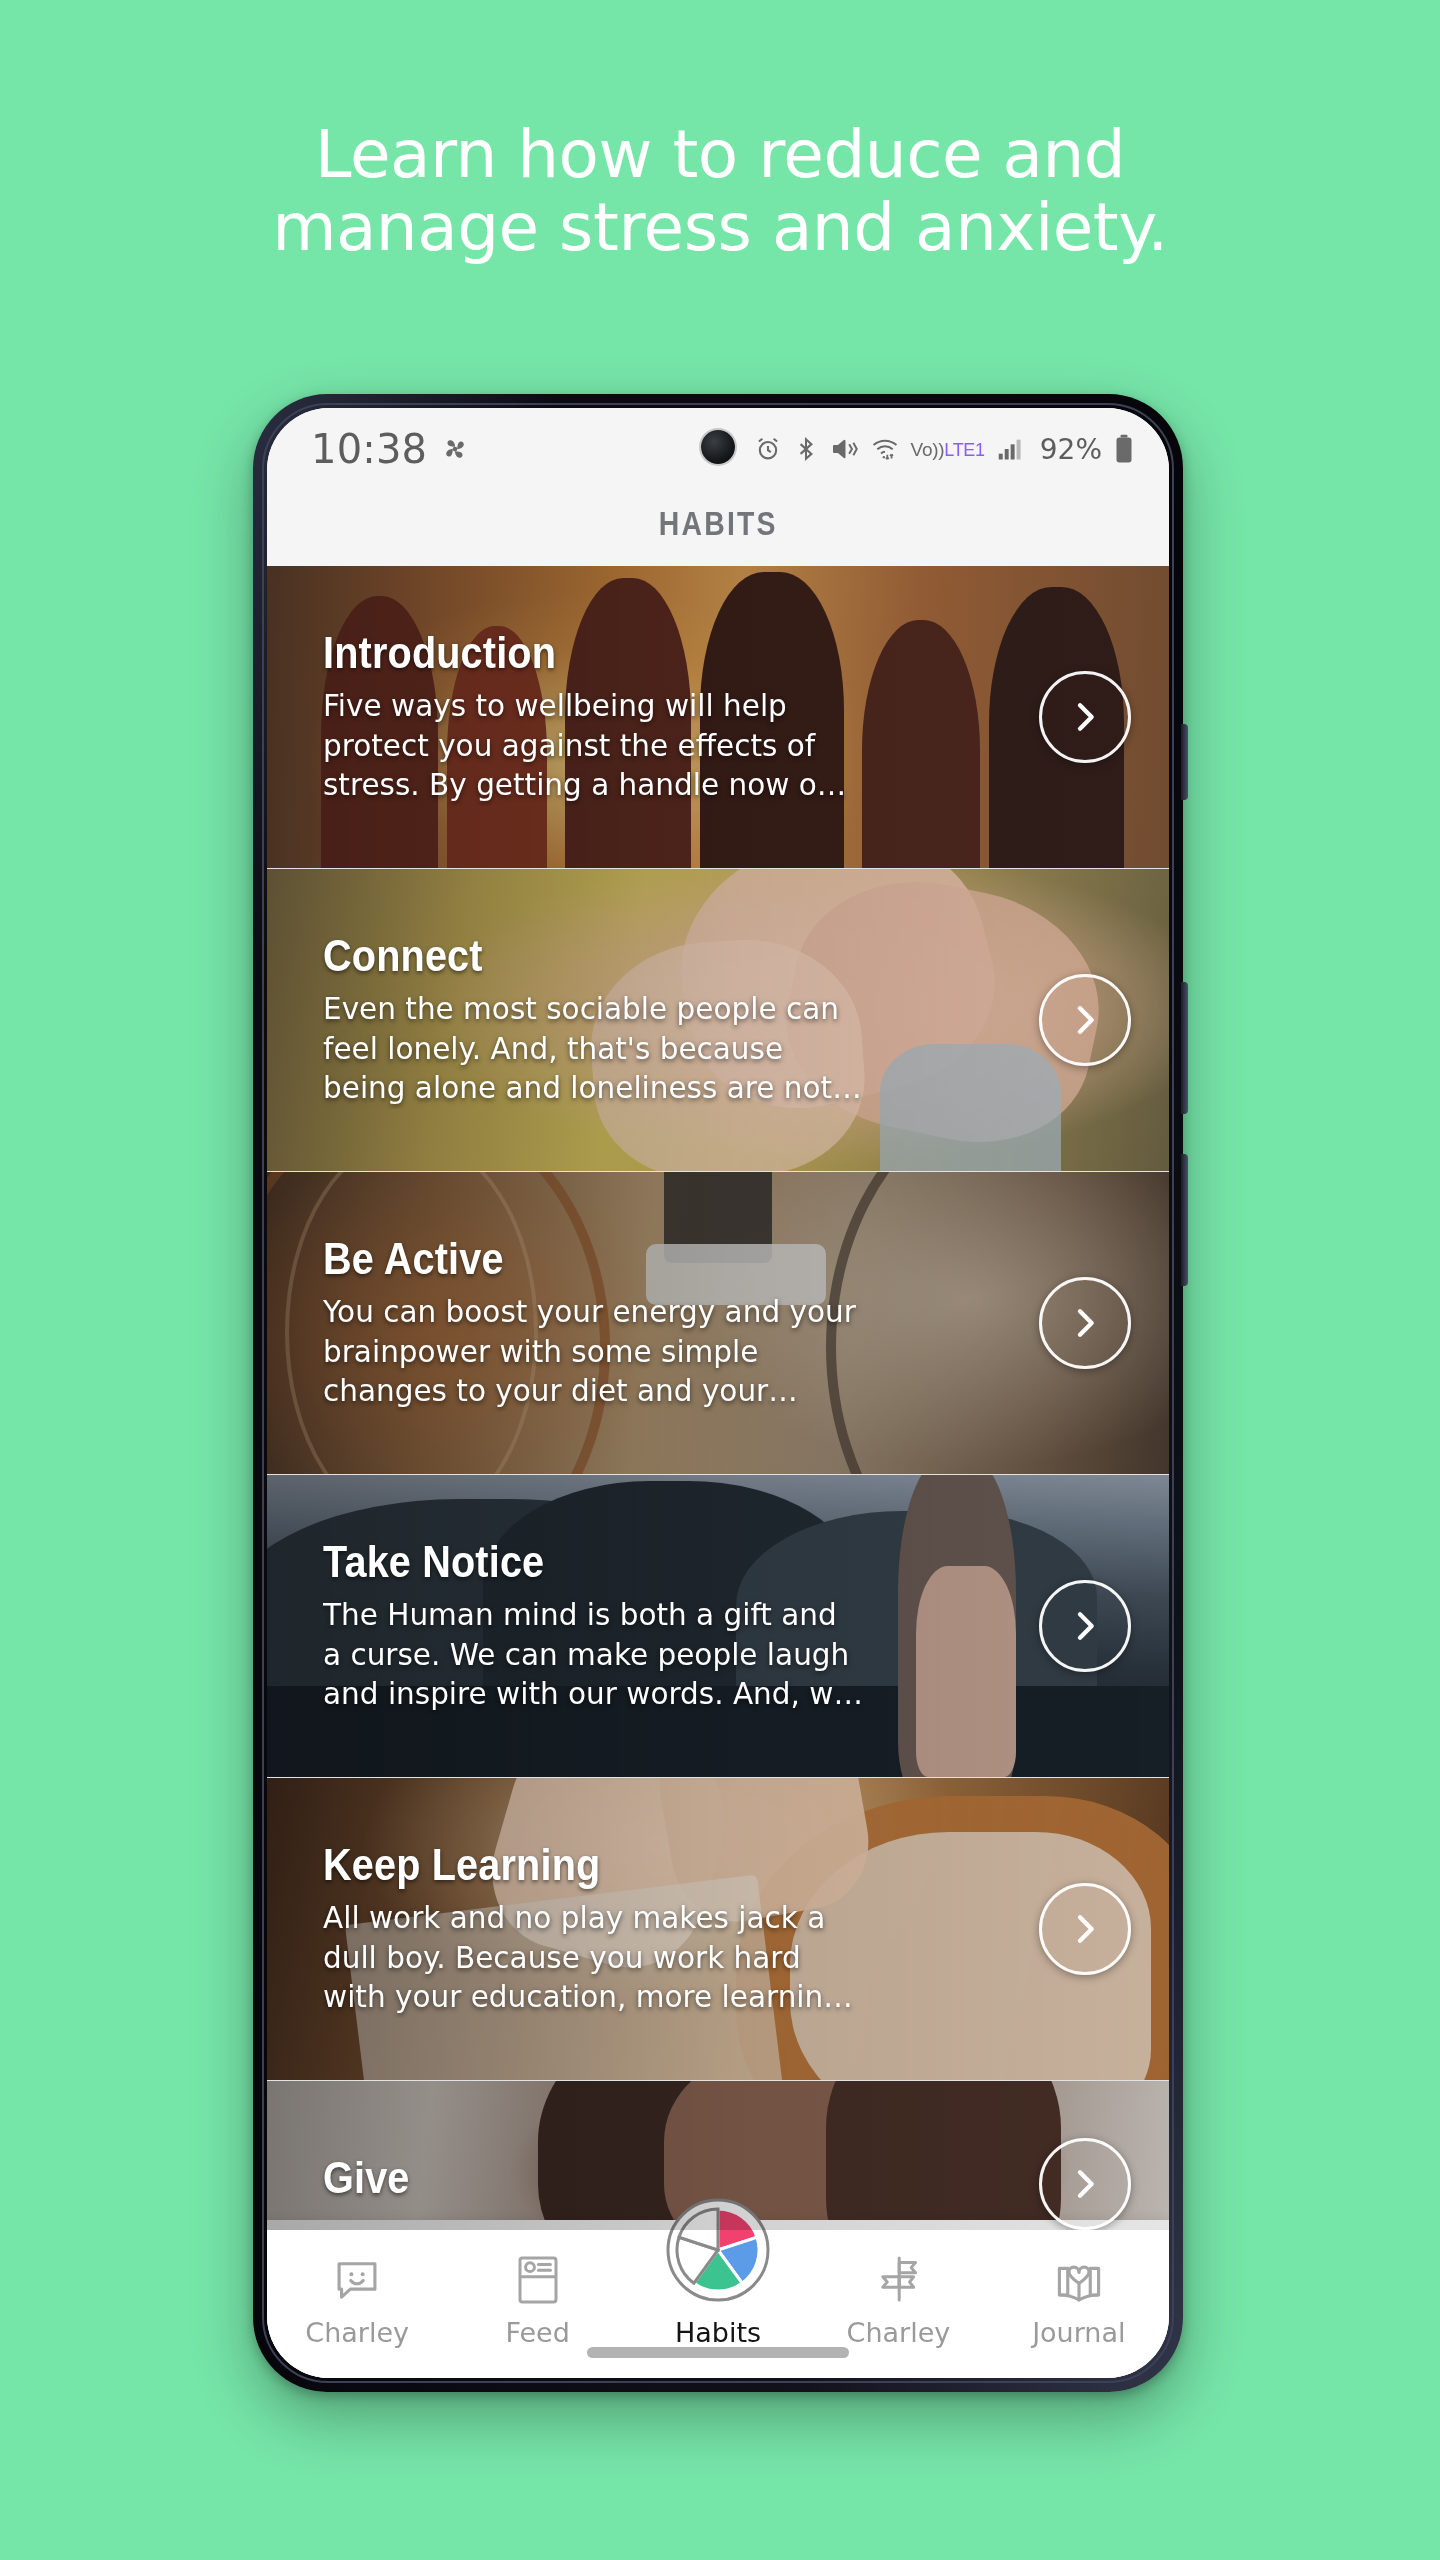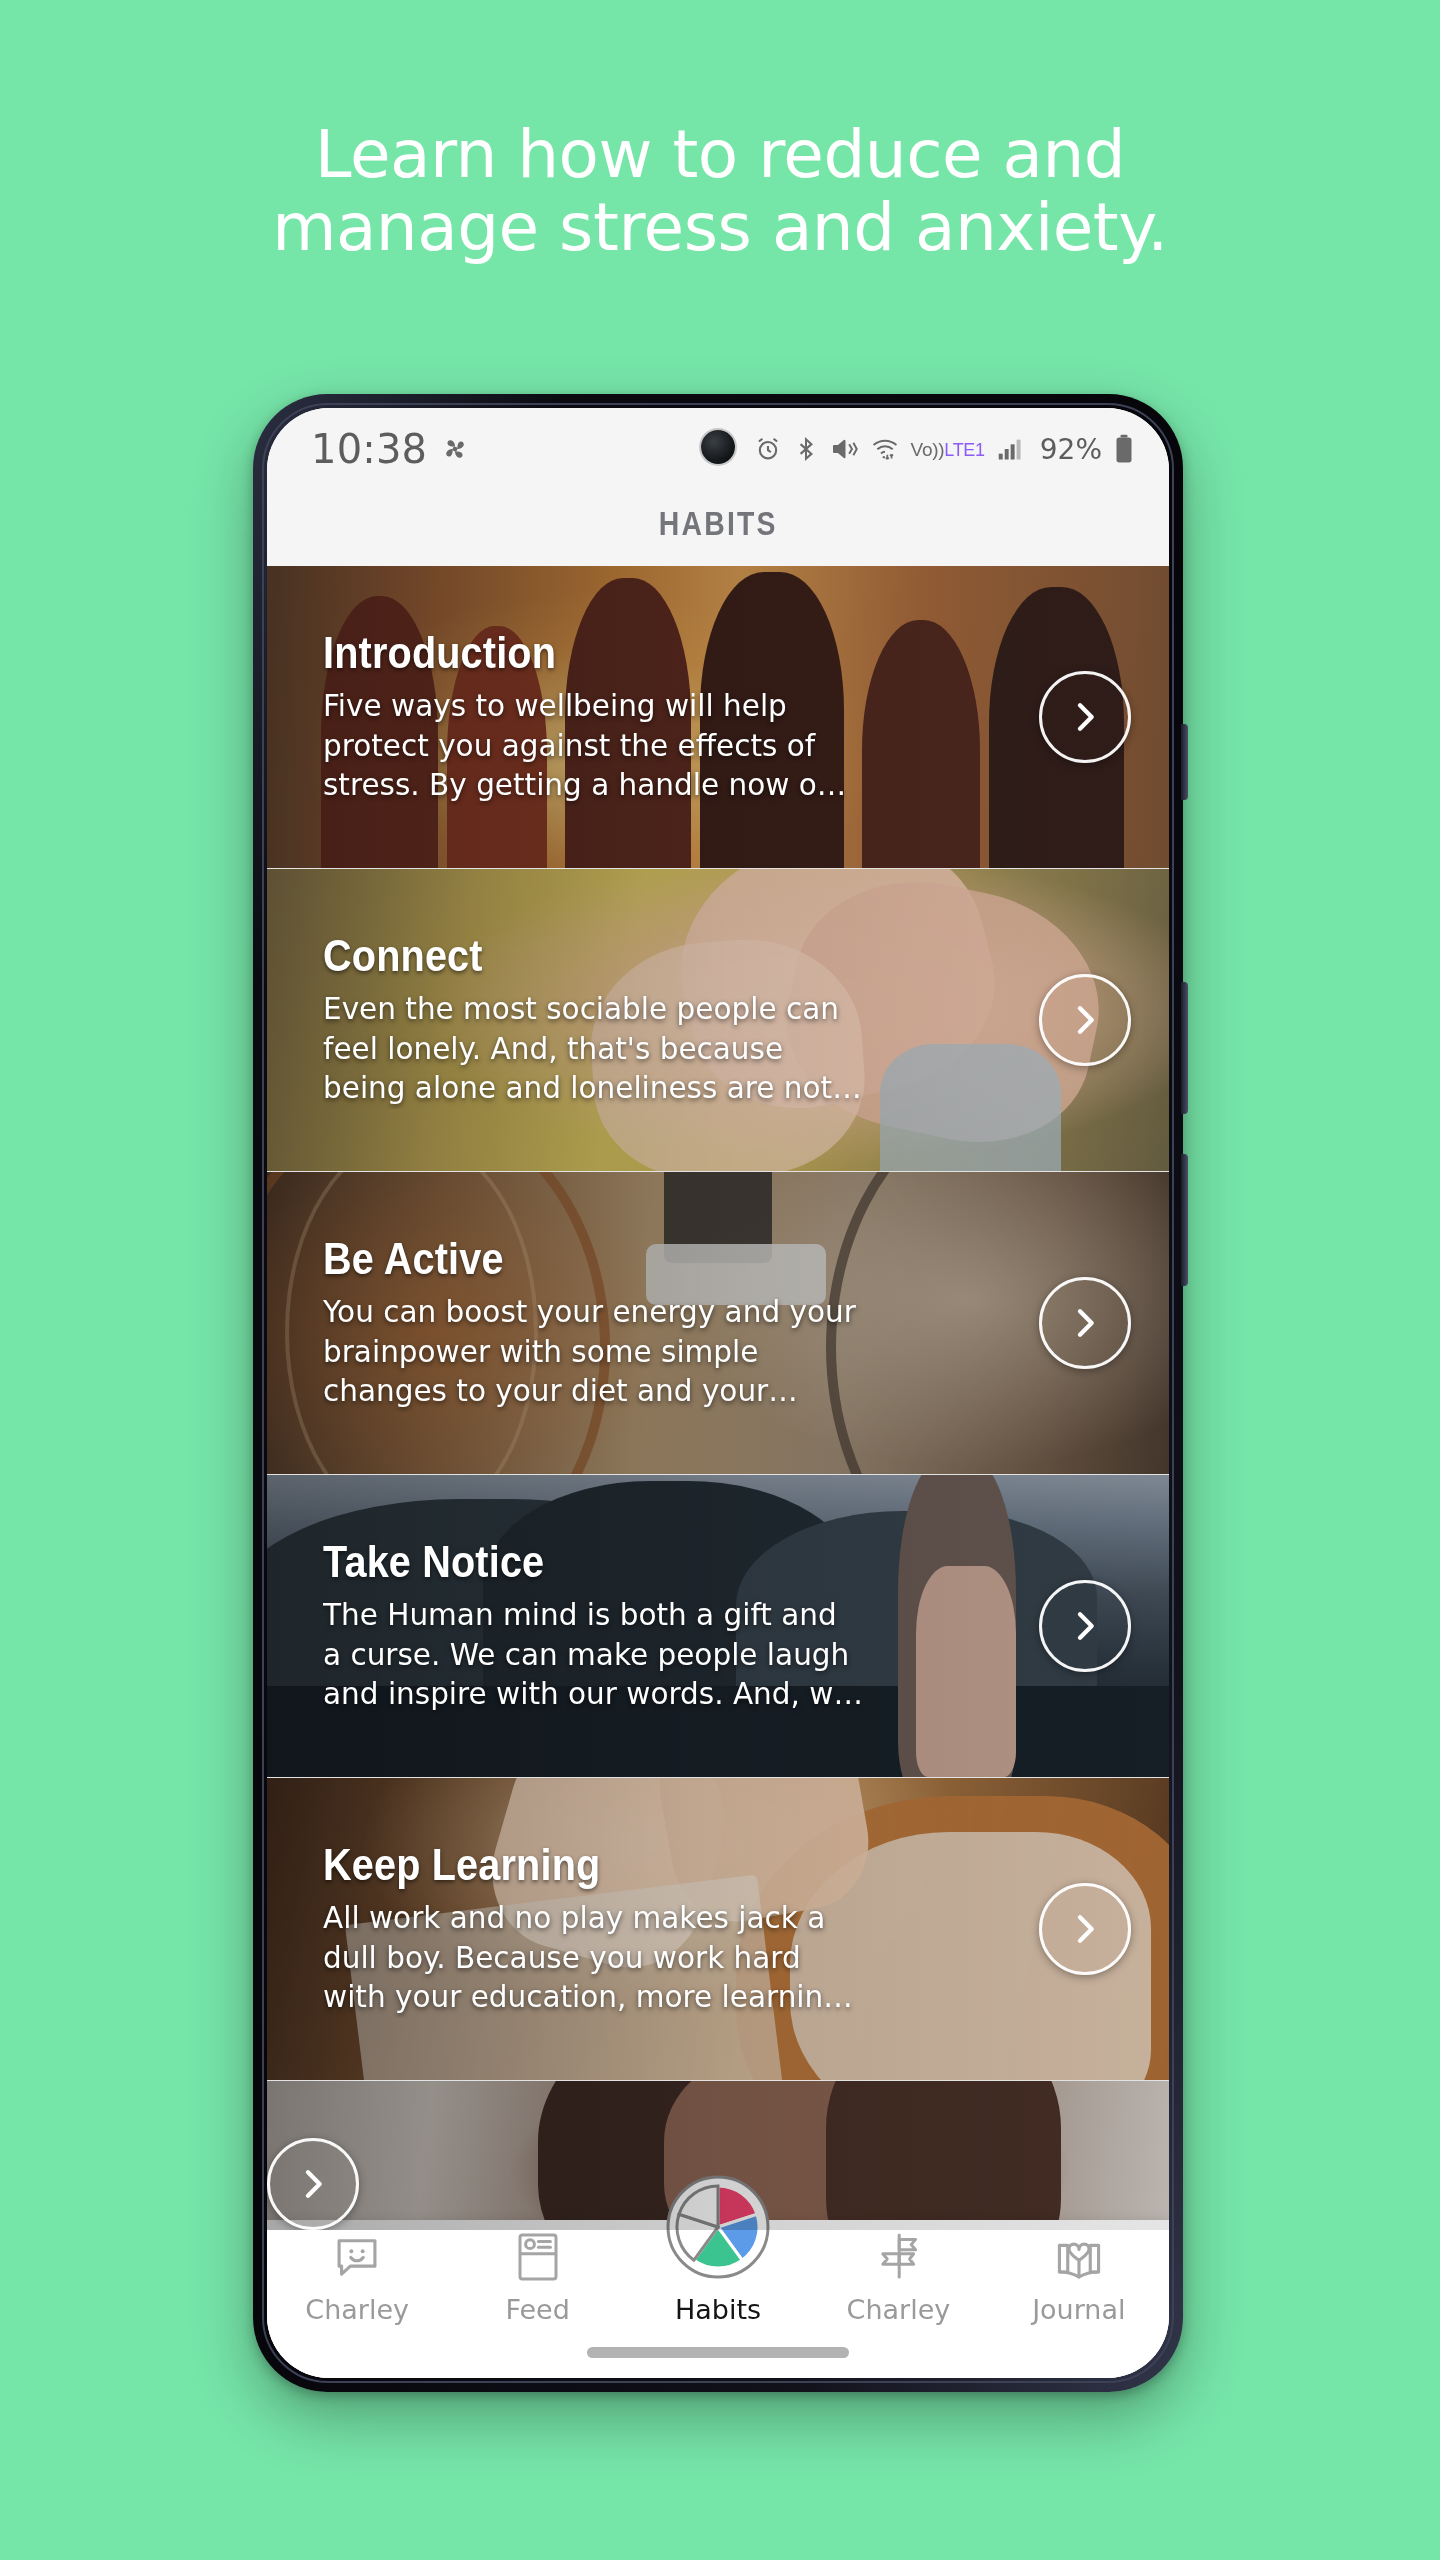--- a/index.html
+++ b/index.html
@@ -254,21 +254,21 @@
   .silh { position: absolute; border-radius: 50%; }
 
   
   .bottom-nav {
     position: absolute;
     left: 0; right: 0; bottom: 0;
     height: 158px;
     background: #ffffff;
     display: flex;
     align-items: flex-start;
-    padding-top: 9px;
+    padding-top: 32px;
     box-shadow: 0 -2px 10px rgba(0,0,0,0.08);
   }
   .nav-item {
     flex: 1;
     display: flex;
     flex-direction: column;
     align-items: center;
     gap: 9px;
   }
   .nav-icon {
@@ -506,20 +506,24 @@
         </div>
       </div>
 
       <div class="habit-card partial">
         <div class="card-bg art-give">
           <div class="silh" style="left:30%; top:-56%; width:46%; height:210%; background:#3e2a24; border-radius:46% 46% 40% 40%;"></div>
           <div class="silh" style="left:44%; top:-18%; width:26%; height:140%; background:#8b6452; border-radius:42% 42% 38% 38%;"></div>
           <div class="silh" style="left:62%; top:-40%; width:26%; height:180%; background:#4a3128; border-radius:40% 40% 34% 34%;"></div>
         </div>
         <div class="card-shade"></div>
+        <div class="card-content">
+          <div class="card-title">Give</div>
+
+        </div>
         <div class="card-arrow">
           <svg width="40" height="40" viewBox="0 0 24 24" fill="none" stroke="#ffffff" stroke-width="2.6" stroke-linecap="round" stroke-linejoin="round">
             <polyline points="9 5 16 12 9 19"></polyline>
           </svg>
         </div>
       </div>
     </div>
 
     <div class="bottom-nav">
 

